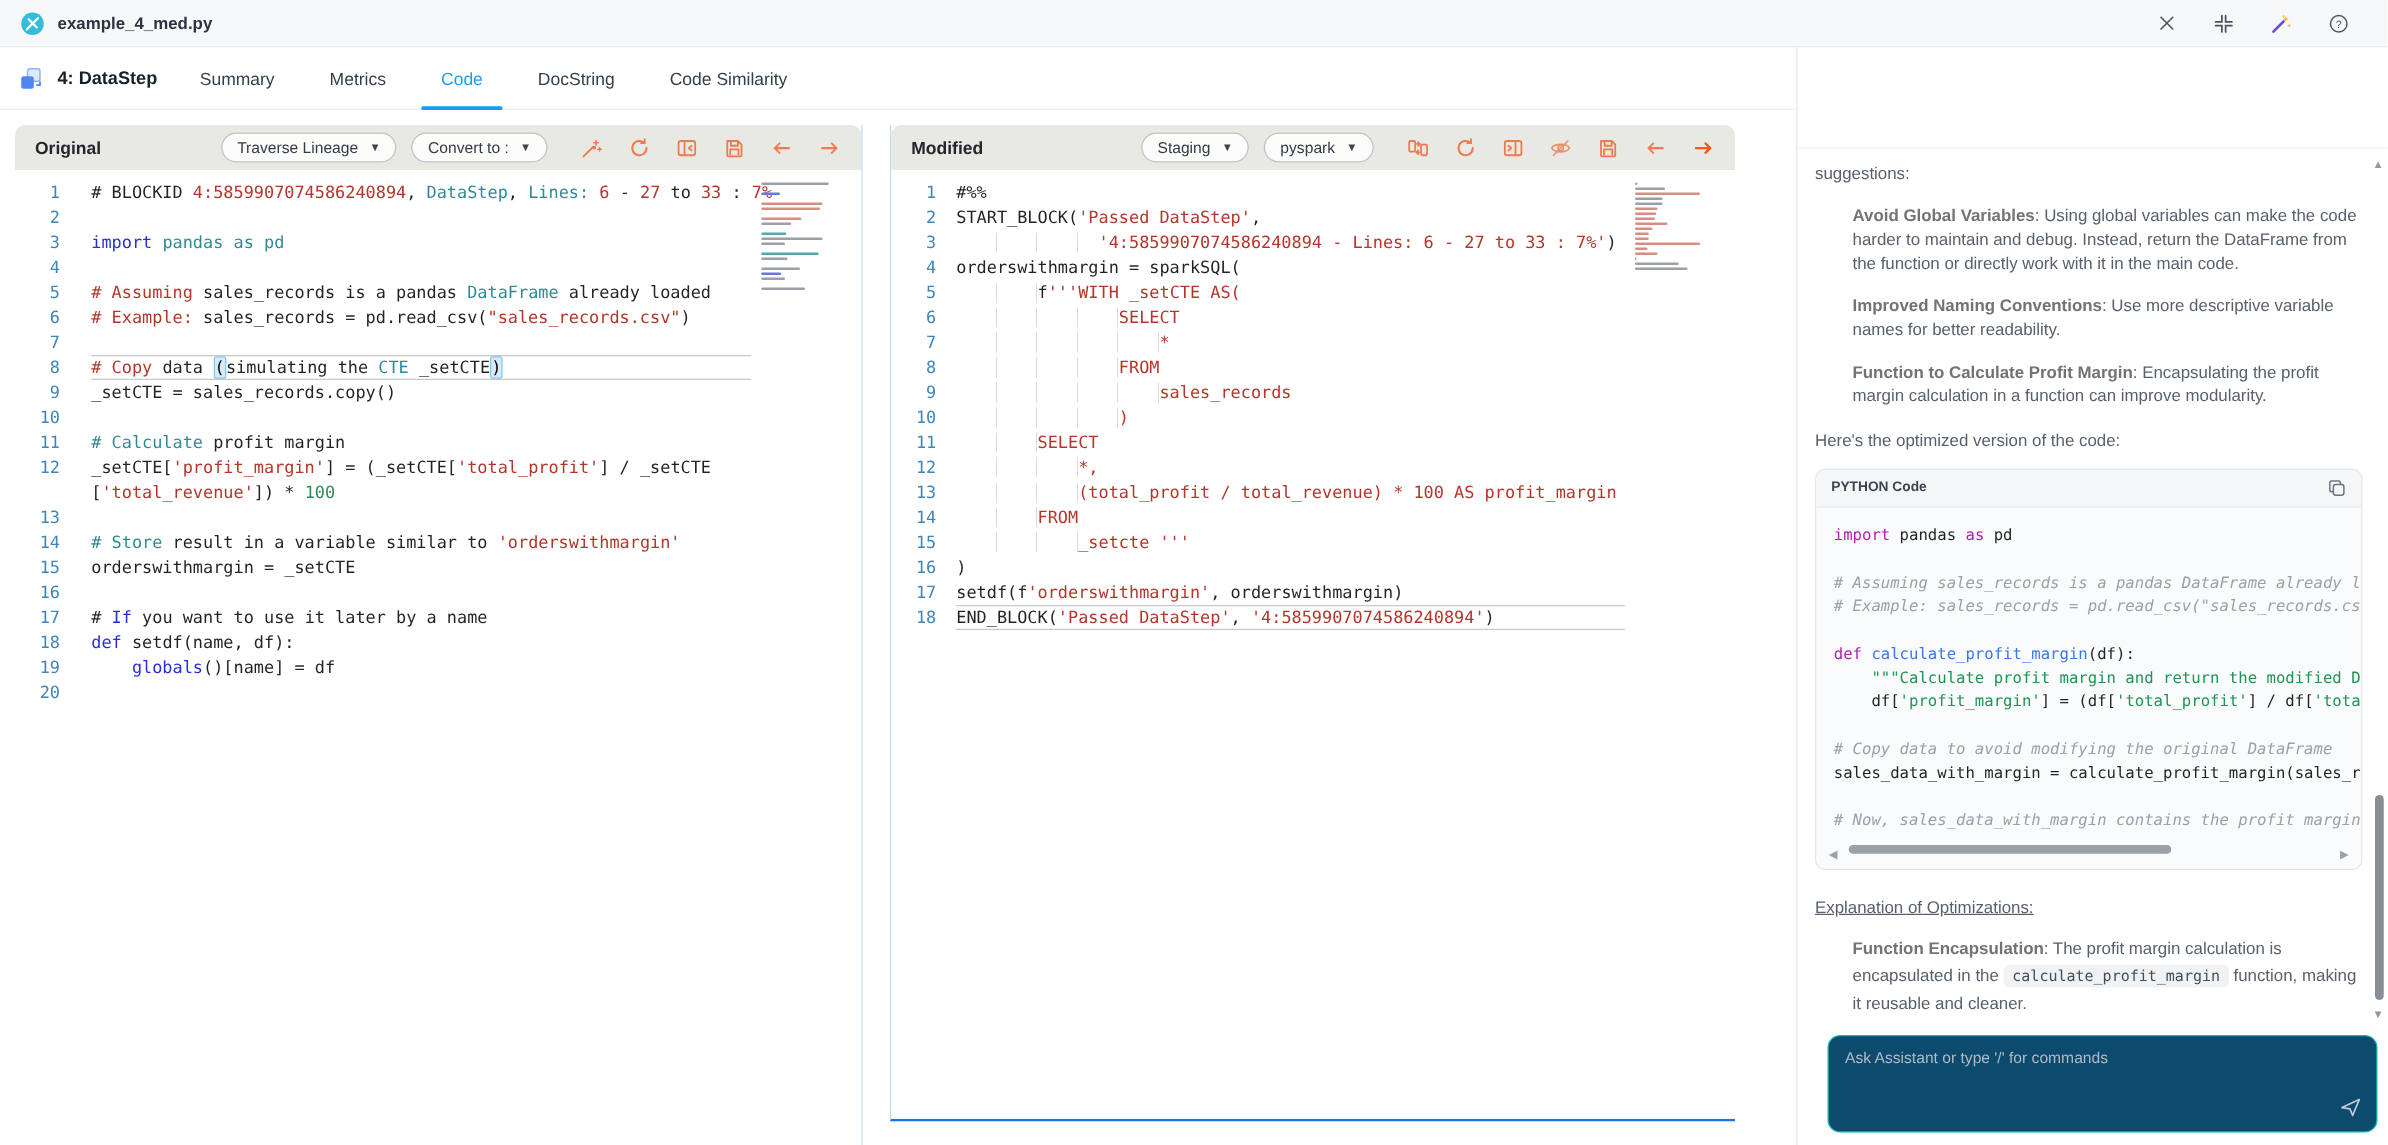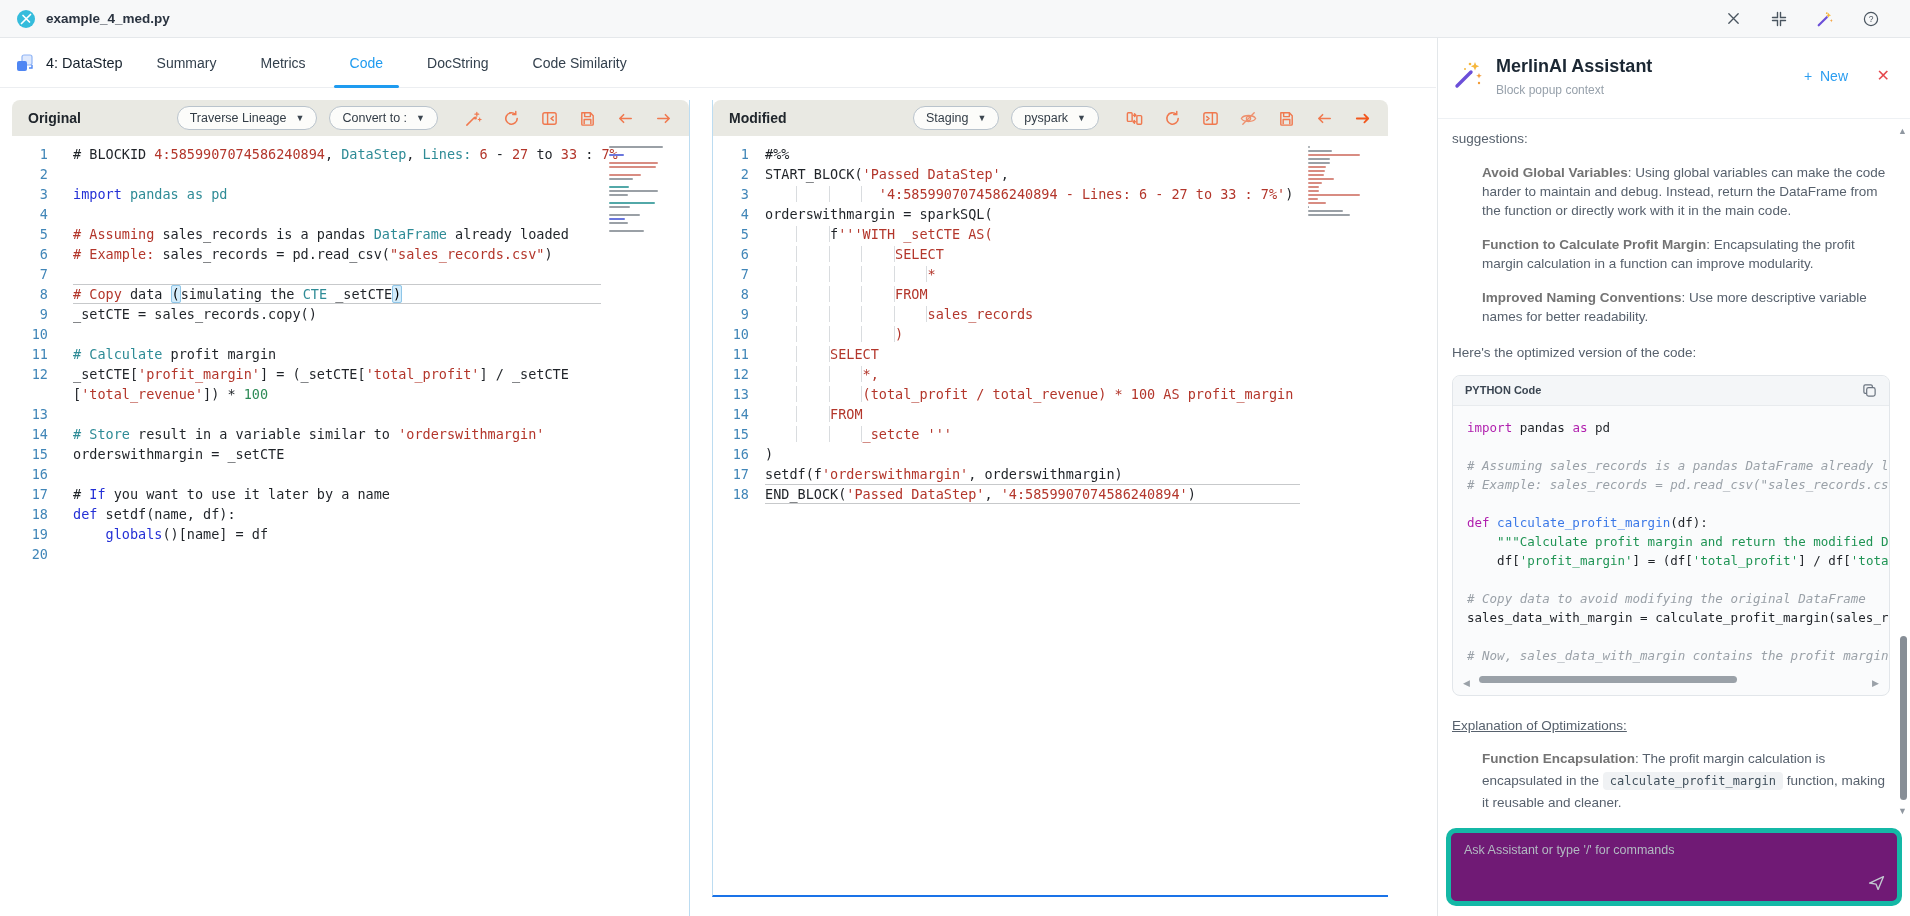--- a/index.html
+++ b/index.html
@@ -8,21 +8,21 @@
   
   .titlebar{position:absolute;left:0;top:0;width:1910px;height:38px;background:#f7f8f9;
     border-bottom:1px solid #e5e8eb;display:flex;align-items:center;padding:0 16px;}
   .tb-title{font-size:13.5px;color:#2a3340;margin-left:10px;font-weight:bold;}
   .tb-icons{margin-left:auto;display:flex;align-items:center;gap:28px;margin-right:14px;}
   .tb-icons .wicn{width:18px;height:18px;display:inline-flex;align-items:center;justify-content:center;
     color:#4a5560;cursor:pointer;}
   
   .tabbar{position:absolute;left:0;top:38px;width:1436px;height:50px;background:#fff;
     border-bottom:1px solid #eceef1;display:flex;align-items:center;padding:0 14px;}
-  .block-label{font-size:14.5px;font-weight:normal;color:#15202b;margin:0 34px 0 10px;}
+  .block-label{font-size:14.5px;font-weight:bold;color:#15202b;margin:0 34px 0 10px;}
   .tabs{display:flex;height:50px;align-items:center;gap:44px;}
   .tab{position:relative;font-size:14px;color:#33404d;height:50px;line-height:50px;cursor:pointer;}
   .tab.active{color:#1e9bf0;}
   .tab.active::after{content:"";position:absolute;left:-16px;right:-16px;bottom:0;height:3px;
     background:#1e9bf0;border-radius:2px;}
   
   .pane{position:absolute;top:100px;background:#fff;}
   .pane-original{left:12px;width:678px;height:816px;border-right:1px solid #bcdcf1;}
   .pane-modified{left:712px;width:676px;height:797px;border-left:1px solid #bcdcf1;
     border-bottom:2px solid #1a73e8;}
@@ -74,22 +74,22 @@
   .card-scroll .arr{position:absolute;top:1px;font-size:9px;color:#9aa1a8;}
   .card-scroll .thumb{position:absolute;left:16px;top:3px;width:62%;height:7px;background:#9aa1a8;border-radius:4px;cursor:pointer;}
   .exp-title{margin-top:20px;text-decoration:underline;}
   .exp-item{margin:13px 0 0 30px;line-height:22px;}
   .chip{font:12px "DejaVu Sans Mono",monospace;background:#f0f2f4;border-radius:4px;
     padding:2px 7px;color:#40505c;}
   .as-sb-up{position:absolute;right:3px;top:88px;font-size:9px;color:#8f97a0;cursor:pointer;}
   .as-sb-dn{position:absolute;right:3px;top:768px;font-size:9px;color:#8f97a0;cursor:pointer;}
   .as-sb-thumb{position:absolute;right:3px;top:598px;width:7px;height:164px;background:#878e96;
     border-radius:4px;cursor:pointer;}
-  .as-input{position:absolute;left:8px;right:8px;bottom:10px;height:78px;border:5px solid #14b8a6;
-    border-radius:10px;background:#701a75;}
+  .as-input{position:absolute;left:24px;right:8px;bottom:10px;height:78px;border:1px solid #14b8a6;
+    border-radius:10px;background:#0c4a6e;}
   .as-ph{position:absolute;left:13px;top:10px;font-size:12.5px;color:#b2bac2;}
   .as-send{position:absolute;right:12px;bottom:6px;cursor:pointer;}
 </style>
 </head>
 <body>
 
 <div class="titlebar">
   <span style="display:inline-flex;">
     <svg width="20" height="20" viewBox="0 0 20 20">
         <circle cx="10" cy="10" r="9" fill="#35bcdc"></circle>
@@ -457,44 +457,28 @@
         <div class="mml" style="width: 10px; background: rgb(216, 140, 130);"></div>
         <div class="mml" style="width: 18px; background: rgb(216, 140, 130);"></div>
         <div class="mml" style="width: 1px; background: rgb(154, 160, 166);"></div>
         <div class="mml" style="width: 35px; background: rgb(154, 160, 166);"></div>
         <div class="mml" style="width: 42px; background: rgb(154, 160, 166);"></div>
       </div>
   </div>
 </div>
 
 <div class="assistant">
-  <div class="as-header">
-    <span class="as-wand">
-      <svg width="32" height="32" viewBox="0 0 32 32">
-          <path d="M5 28 L19 14" stroke="#6b4fd8" stroke-width="3.4" stroke-linecap="round"></path>
-        <path d="M23 4l1.2 3 3 1.2-3 1.2-1.2 3-1.2-3-3-1.2 3-1.2z" fill="#f6b73c"></path>
-        <path d="M27 15l.8 2 2 .8-2 .8-.8 2-.8-2-2-.8 2-.8z" fill="#f29b38"></path>
-        <circle cx="18" cy="6" r="1.3" fill="#f6b73c"></circle>
-          <circle cx="27" cy="25" r="1.2" fill="#f29b38"></circle>
-        <circle cx="13" cy="11" r="1" fill="#f6b73c"></circle>
-        </svg>
-    </span>
-    <span class="as-title">MerlinAI Assistant</span>
-    <span class="as-sub">Block popup context</span>
-    <span class="as-new">+&nbsp; <span>New</span></span>
-    <span class="as-close">✕</span>
-  </div>
   <div class="as-divider"></div>
 
   <div class="as-content">
     <div>suggestions:</div>
     <div id="bullets">
         <div class="bullet"><b>Avoid Global Variables</b>: Using global variables can make the code harder to maintain and debug. Instead, return the DataFrame from the function or directly work with it in the main code.</div>
+        <div class="bullet"><b>Improved Naming Conventions</b>: Use more descriptive variable names for better readability.</div>
         <div class="bullet"><b>Function to Calculate Profit Margin</b>: Encapsulating the profit margin calculation in a function can improve modularity.</div>
-        <div class="bullet"><b>Improved Naming Conventions</b>: Use more descriptive variable names for better readability.</div>
       </div>
     <div class="heres">Here's the optimized version of the code:</div>
     <div class="card">
       <div class="card-h">
         <span>PYTHON Code</span>
         <span style="display:inline-flex;cursor:pointer;">
           <svg width="15" height="15" viewBox="0 0 16 16" fill="none" stroke="#6b7480" stroke-width="1.3">
             <rect x="5" y="5" width="9" height="9" rx="2"></rect>
               <path d="M11 5V3.5A1.5 1.5 0 0 0 9.5 2H3.5A1.5 1.5 0 0 0 2 3.5v6A1.5 1.5 0 0 0 3.5 11H5"></path>
             </svg>

